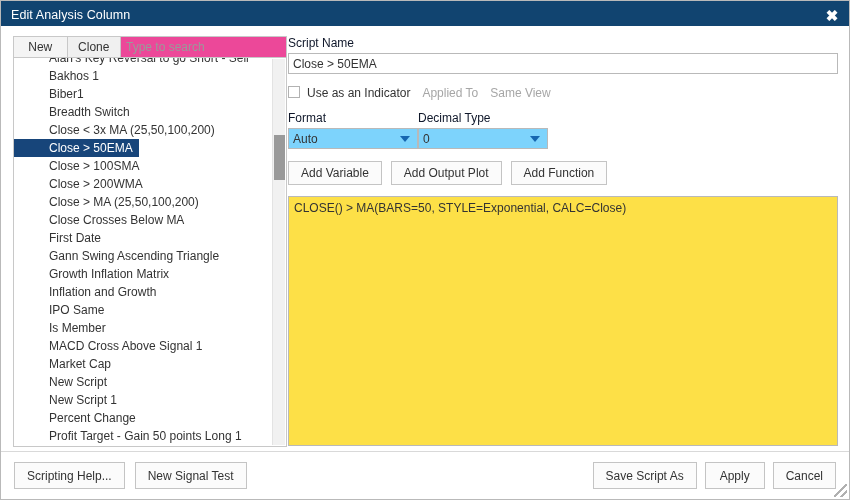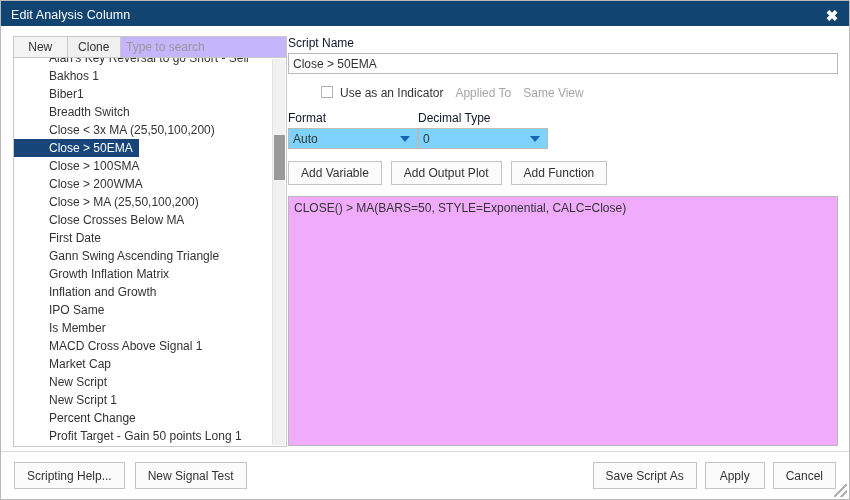--- a/index.html
+++ b/index.html
@@ -95,21 +95,21 @@
     color: #333333;
     cursor: pointer;
   }
   .tab.active {
     background: #f4f4f4;
   }
   .search-box {
     flex: 1 1 auto;
     border: 1px solid #c8c8c8;
     box-sizing: border-box;
-    background: #c4b5fd;
+    background: #ec4899;
     font-family: "Liberation Sans", sans-serif;
     font-size: 12px;
     padding: 0 5px;
     color: #333333;
     outline: none;
   }
   .search-box::placeholder { color: #9a9a9a; }
 
   .list-wrap {
     flex: 1 1 auto;
@@ -193,21 +193,20 @@
     color: #333333;
     padding: 0 4px;
     background: #ffffff;
     outline: none;
   }
 
   .checkrow {
     display: flex;
     margin-top: 12px;
     gap: 7px;
-    padding-left: 33px;
   }
   .checkbox {
     width: 12px;
     height: 12px;
     border: 1px solid #b2b2b2;
     background: #ffffff;
     box-sizing: border-box;
     cursor: pointer;
     flex: 0 0 auto;
   }
@@ -272,21 +271,21 @@
     cursor: pointer;
     display: flex;
     align-items: center;
     justify-content: center;
   }
 
   .script-area {
     margin-top: 11px;
     height: 250px;
     border: 1px solid #b9b9b9;
-    background: #f0abfc;
+    background: #fde047;
     box-sizing: border-box;
     padding: 4px 5px;
     font-family: "Liberation Sans", sans-serif;
     font-size: 12px;
     color: #333333;
     overflow: hidden;
     cursor: text;
     white-space: pre-wrap;
     line-height: 15px;
   }

